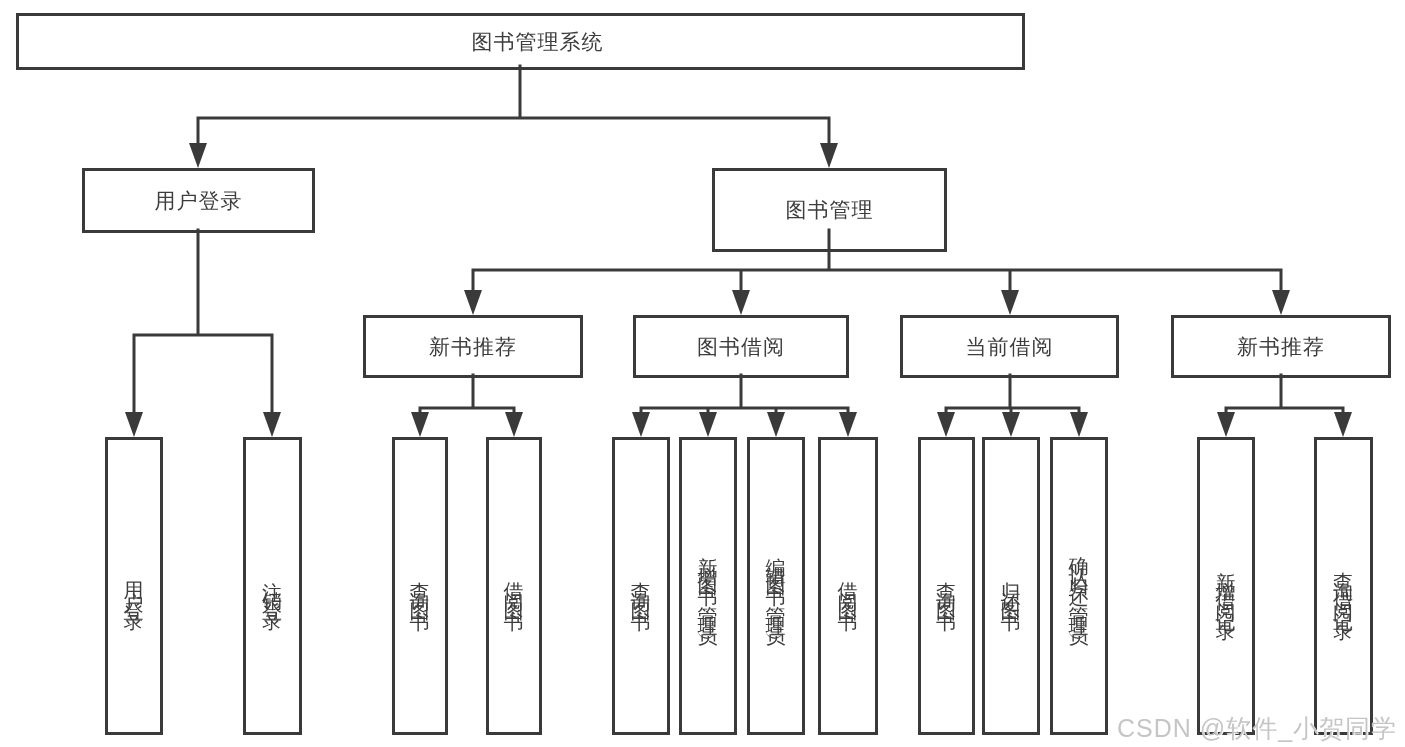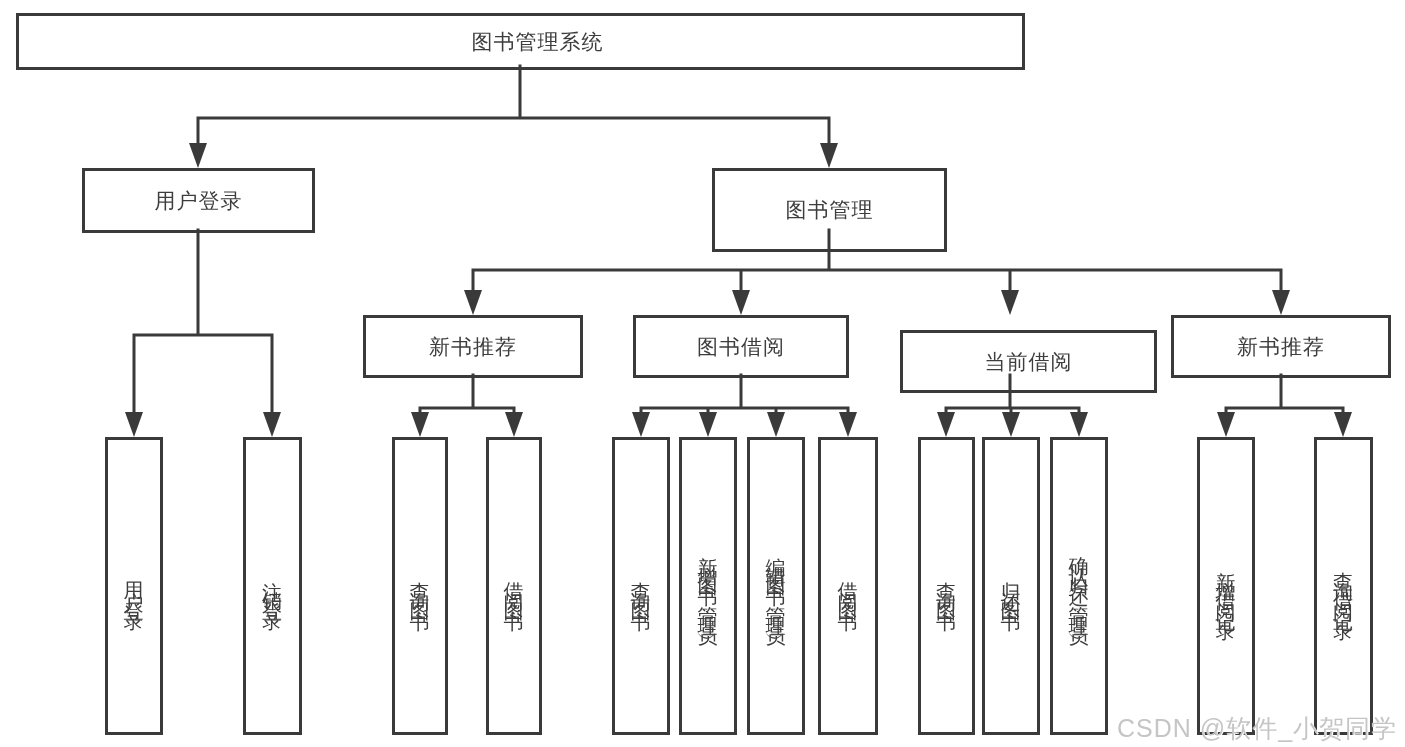--- a/index.html
+++ b/index.html
@@ -62,21 +62,21 @@
   <div class="box h-box" style="left:712px;top:168px;width:235px;height:84px;">
     <span>图书管理</span>
   </div>
 
   <div class="box h-box" style="left:363px;top:315px;width:220px;height:63px;">
     <span>新书推荐</span>
   </div>
   <div class="box h-box" style="left:633px;top:315px;width:216px;height:63px;">
     <span>图书借阅</span>
   </div>
-  <div class="box h-box" style="left:900px;top:330px;width:257px;height:63px;">
+  <div class="box h-box" style="left:900px;top:315px;width:219px;height:63px;">
     <span>当前借阅</span>
   </div>
   <div class="box h-box" style="left:1171px;top:315px;width:220px;height:63px;">
     <span>新书推荐</span>
   </div>
 
   <div class="box v-box" style="left:105px;top:437px;width:58px;height:298px;">
     <span class="v-text">用户登录</span>
   </div>
   <div class="box v-box" style="left:243px;top:437px;width:59px;height:298px;">

